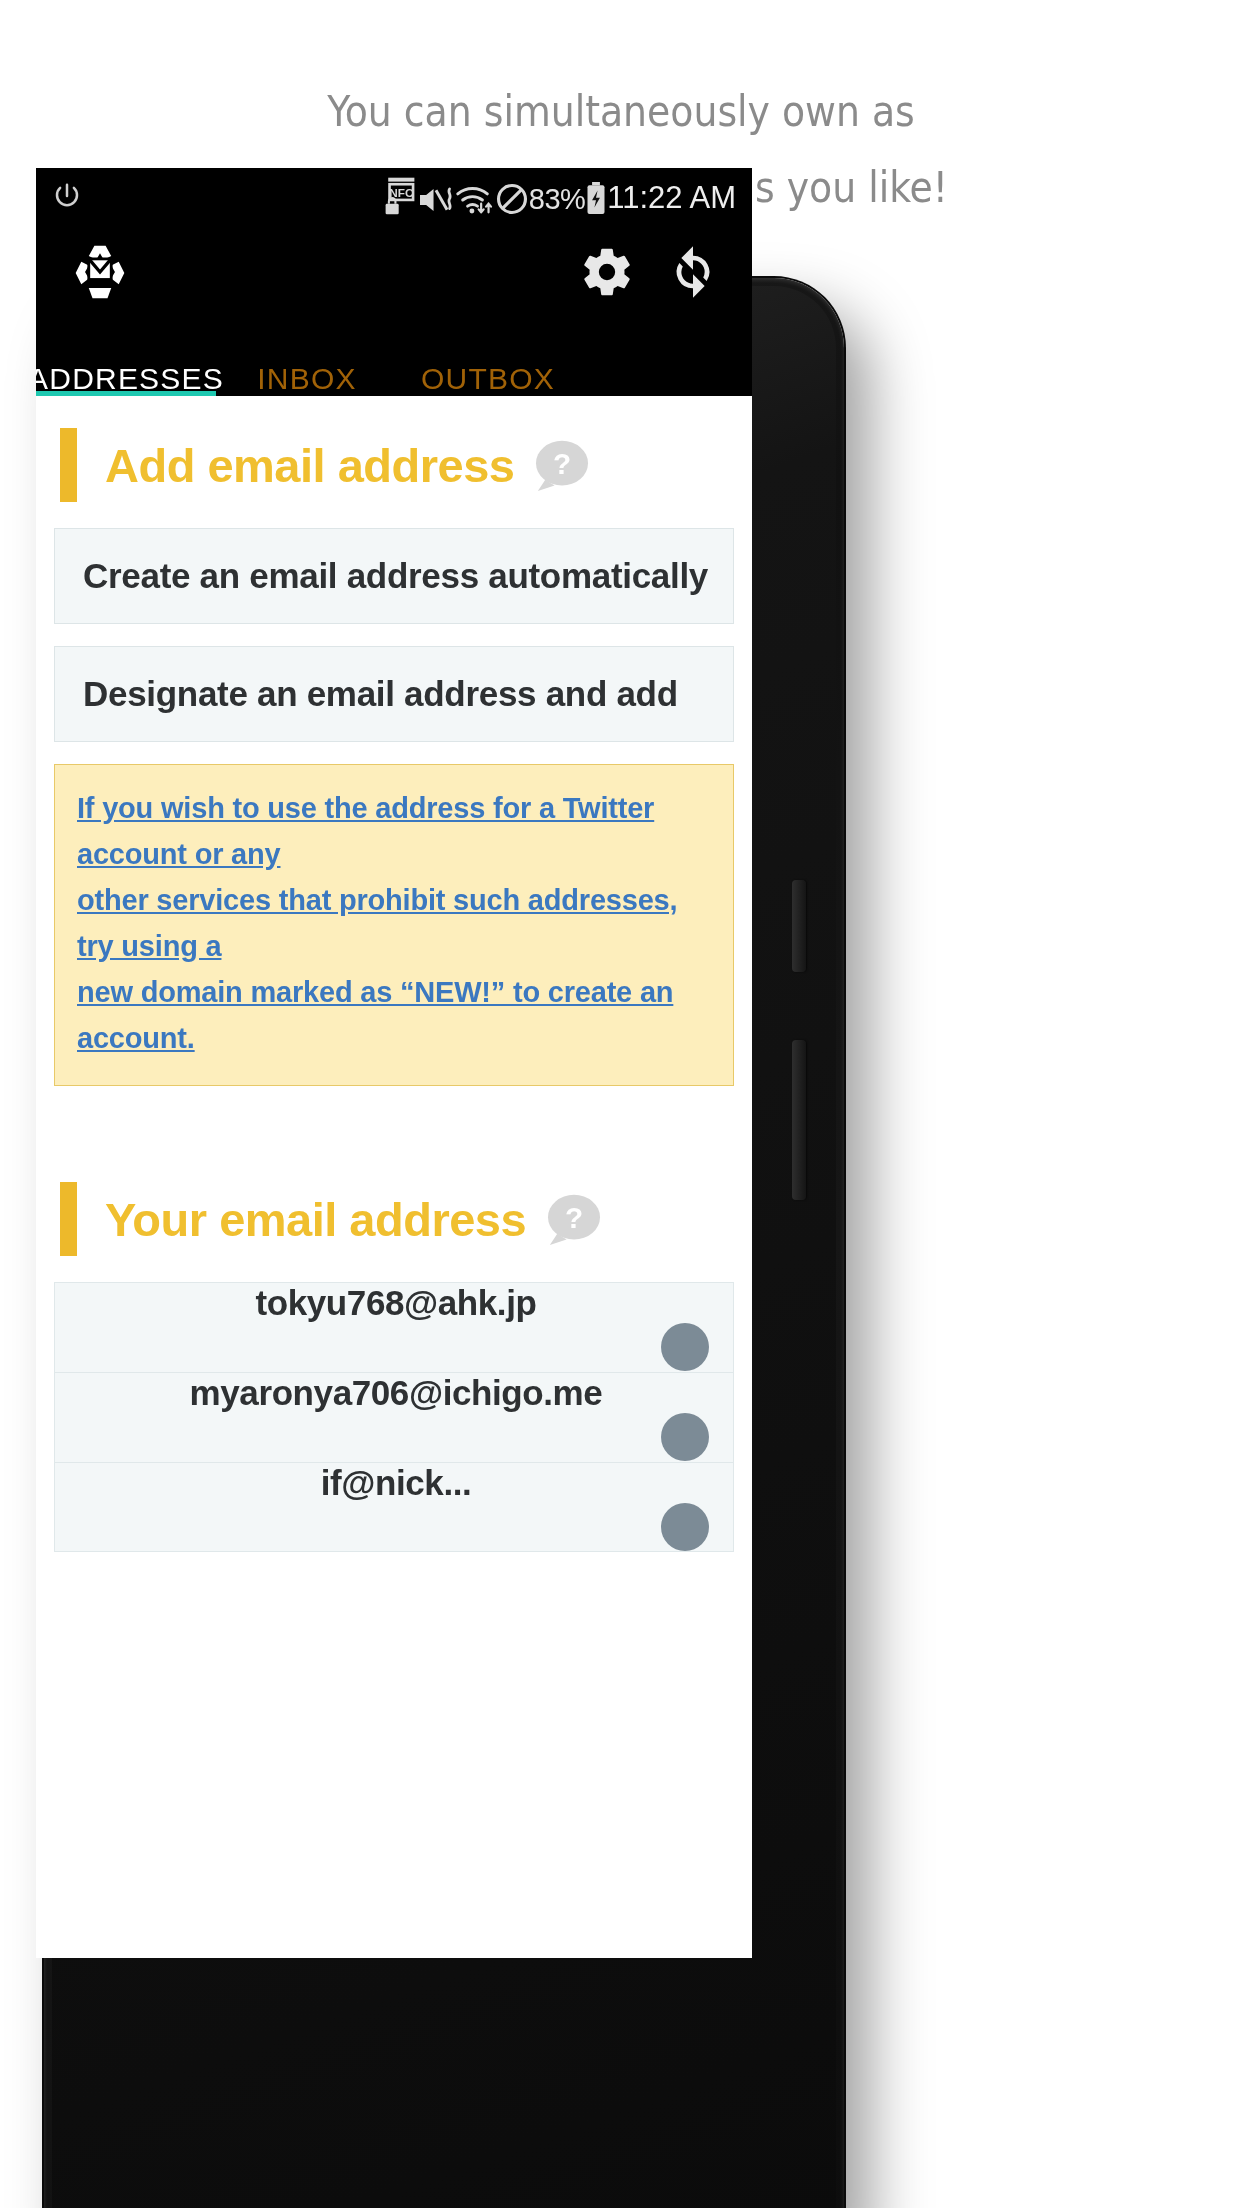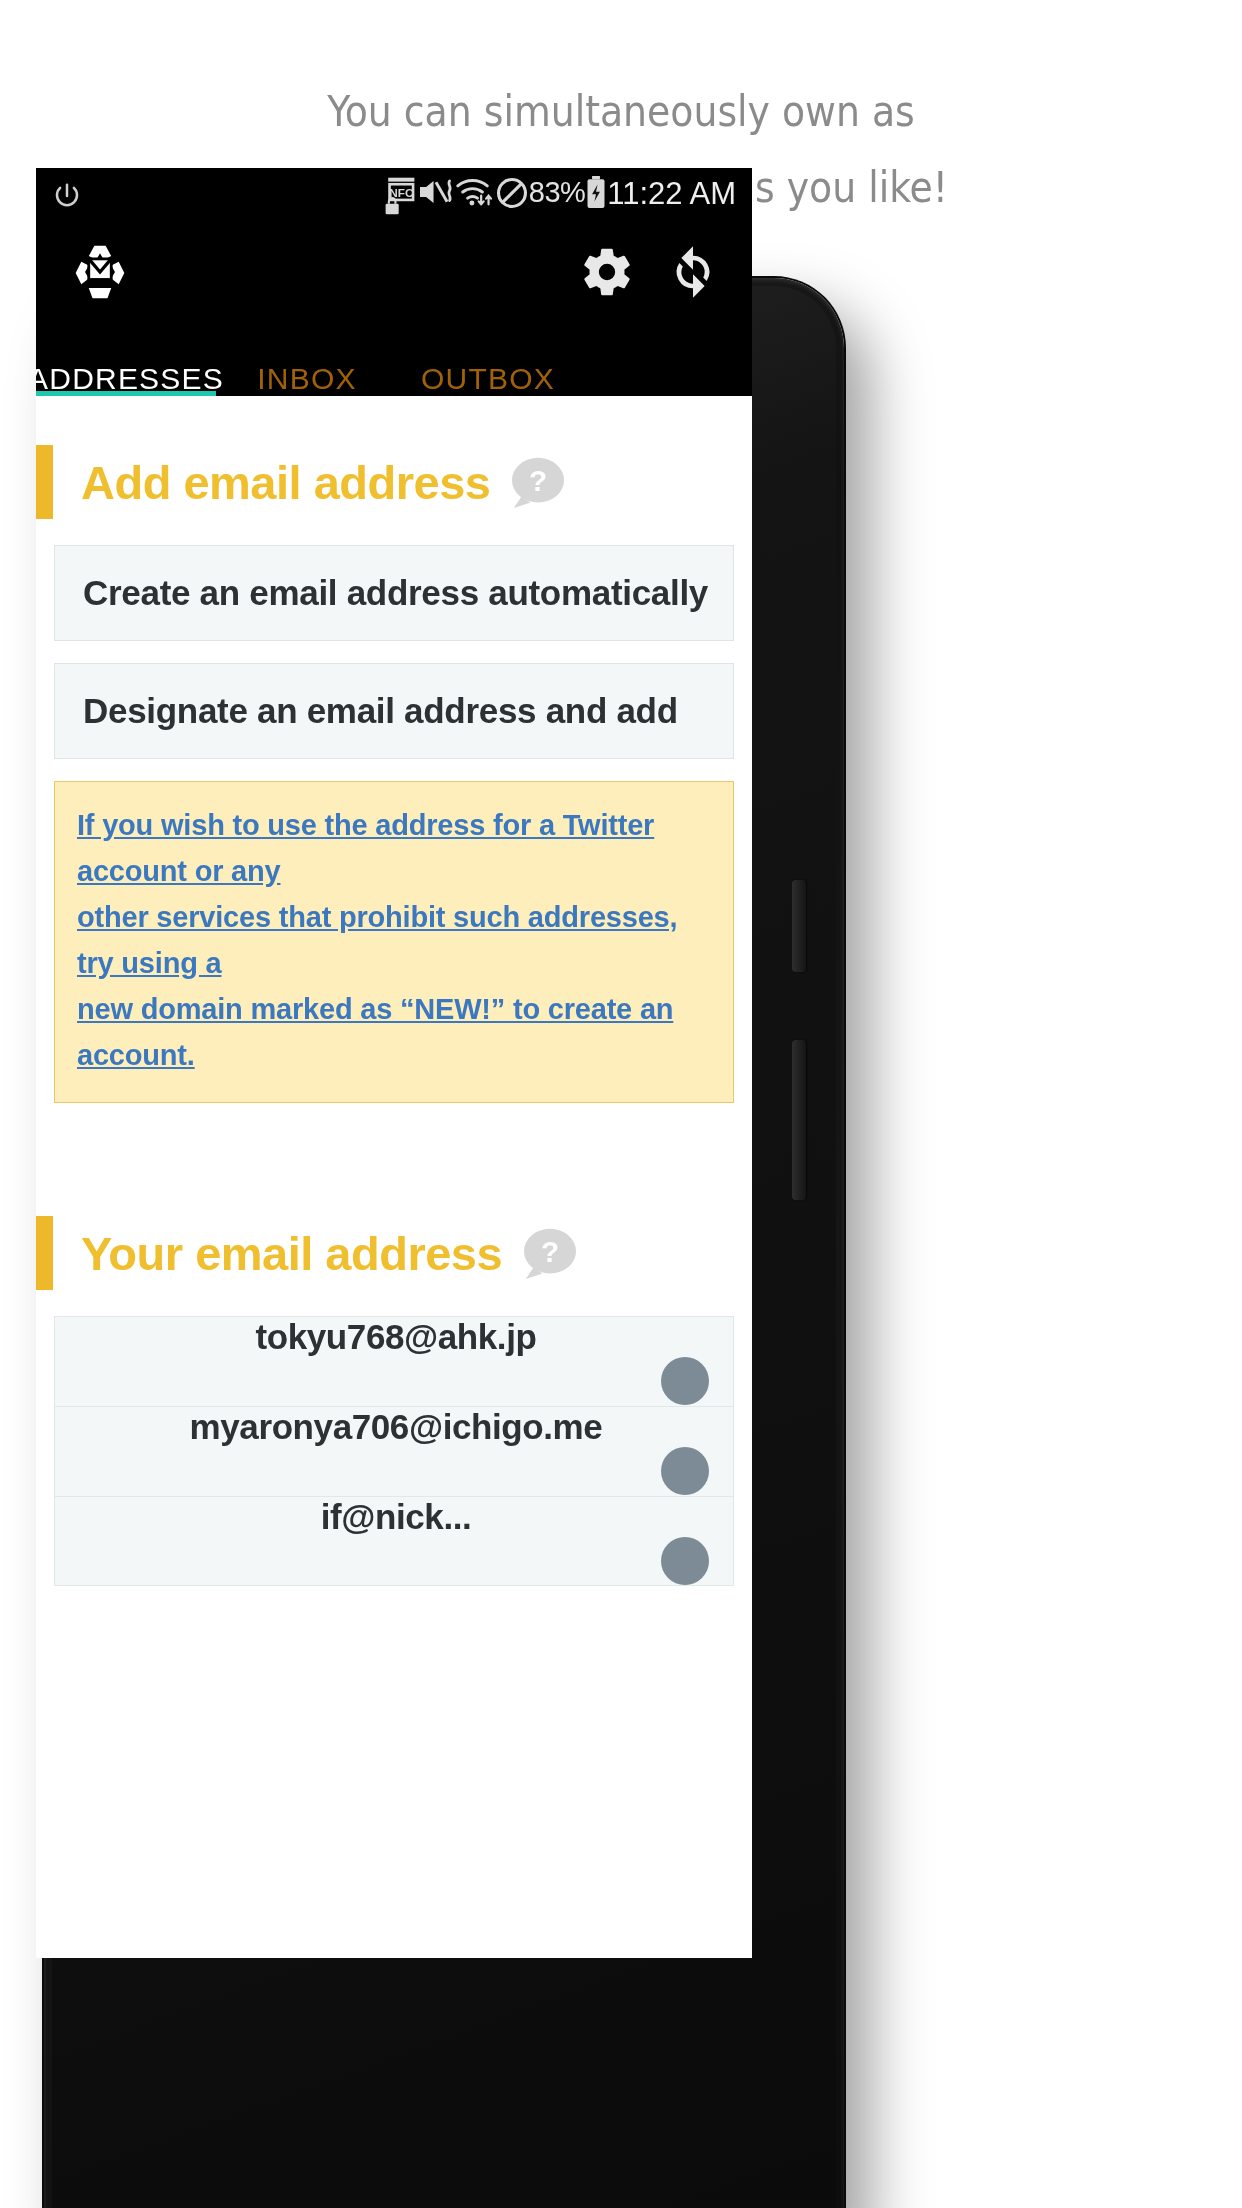--- a/index.html
+++ b/index.html
@@ -122,21 +122,21 @@
     position: relative;
     height: 56px;
     background: #000000;
     color: #d8d8d8;
     display: flex;
     align-items: center;
     padding: 0 16px;
     font-size: 30px;
   }
   .sb-left { display: flex; align-items: center; gap: 8px; }
-  .sb-right { margin-left: auto; display: flex; align-items: flex-start; gap: 0; }
+  .sb-right { margin-left: auto; display: flex; align-items: flex-end; gap: 0; }
   .sb-ico { display: block; }
   .sb-batt { font-size: 29px; letter-spacing: -0.5px; color: #e2e2e2; }
   .sb-time { font-size: 31px; color: #eeeeee; letter-spacing: 0px; }
 
   
   .appbar {
     position: relative;
     height: 96px;
     background: #000000;
     display: flex;
@@ -186,21 +186,22 @@
     position: relative;
     background: #ffffff;
     height: 1562px;
     overflow: hidden;
   }
 
   .section-head {
     position: relative;
     display: flex;
     align-items: center;
-    padding: 49px 0 26px 0;
+    padding: 32px 0 26px 0;
+    margin-left: 24px;
   }
   .accent-bar {
     width: 17px;
     height: 74px;
     background: #edb92b;
     margin-right: 28px;
     flex: 0 0 auto;
   }
   .section-title {
     color: #f0bf2f;

